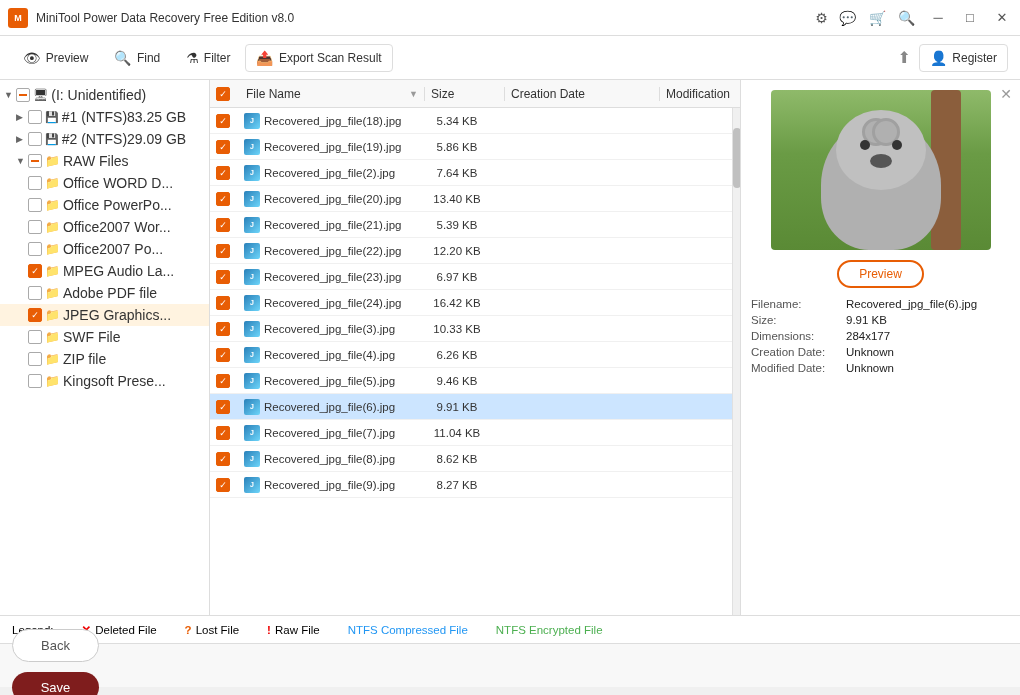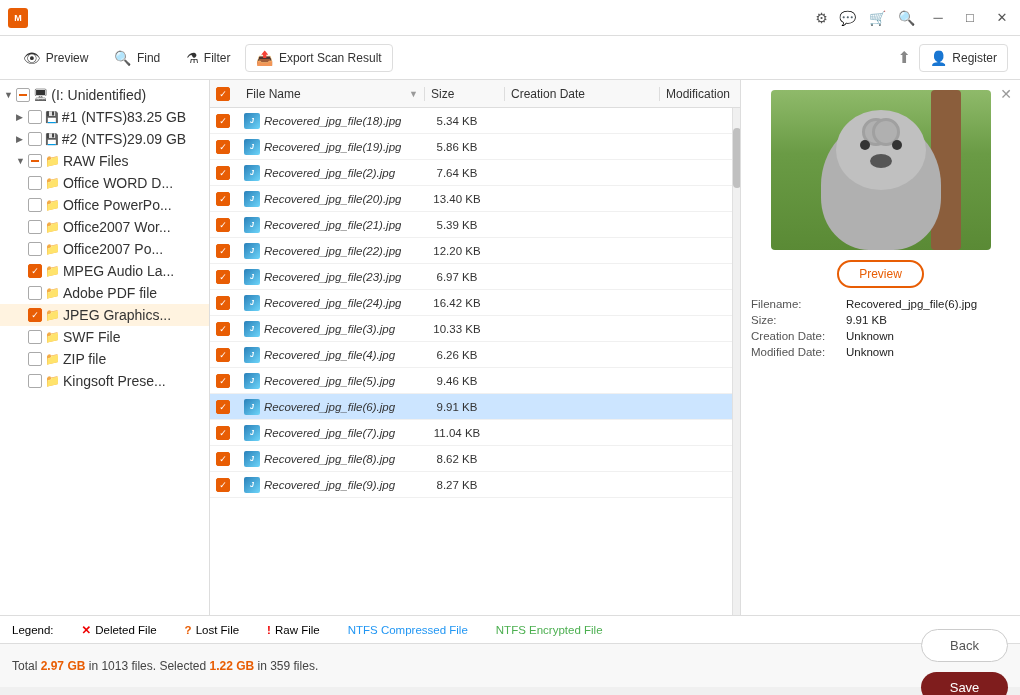--- a/index.html
+++ b/index.html
@@ -129,21 +129,21 @@
     .file-list-body { overflow-y: auto; flex: 1; }
     .file-row {
       display: flex;
       align-items: center;
       height: 26px;
       border-bottom: 1px solid #f0f0f0;
       cursor: pointer;
     }
     .file-row.selected { background: #cce5ff; }
     .file-row .col-cb { width: 30px; padding-left: 6px; display: flex; align-items: center; }
-    .file-row .col-name { flex: 1; padding: 0 4px; font-size: 11.5px; color: #333; display: flex; align-items: center; gap: 4px; overflow: hidden; font-style: italic; }
+    .file-row .col-name { flex: 1; padding: 0 4px; font-size: 11.5px; color: #333; display: flex; align-items: center; gap: 4px; overflow: hidden; }
     .file-row .col-size { width: 80px; padding: 0 6px; font-size: 11.5px; color: #333; text-align: center; }
     .file-row .col-date { width: 155px; padding: 0 6px; font-size: 11.5px; color: #333; }
     .file-row .col-mod { width: 80px; padding: 0 6px; font-size: 11.5px; color: #333; }
     .file-icon { width: 16px; height: 16px; flex-shrink: 0; }
     .jpg-icon { background: linear-gradient(135deg, #2980b9, #6dd5fa); border-radius: 2px; display: flex; align-items: center; justify-content: center; }
     .jpg-icon-inner { font-size: 7px; color: white; font-weight: bold; }
     .filename-text { white-space: nowrap; overflow: hidden; text-overflow: ellipsis; }
 
     
     .preview-panel {
@@ -338,20 +338,21 @@
     }
   </style>
 </head>
 <body>
 
 <div class="titlebar">
   <div class="titlebar-left">
     <div class="titlebar-logo">
       <span style="font-size:9px">M</span>
     </div>
+    <span class="titlebar-title">MiniTool Power Data Recovery Free Edition v8.0</span>
   </div>
   <div class="titlebar-controls">
     <span class="titlebar-icon">⚙</span>
     <span class="titlebar-icon">💬</span>
     <span class="titlebar-icon">🛒</span>
     <span class="titlebar-icon">🔍</span>
     <div class="win-btn">─</div>
     <div class="win-btn">□</div>
     <div class="win-btn close">✕</div>
   </div>
@@ -790,20 +791,24 @@
     <div class="preview-info">
       <div class="info-row">
         <span class="info-label">Filename:</span>
         <span class="info-value">Recovered_jpg_file(6).jpg</span>
       </div>
       <div class="info-row">
         <span class="info-label">Size:</span>
         <span class="info-value">9.91 KB</span>
       </div>
       <div class="info-row">
+        <span class="info-label">Dimensions:</span>
+        <span class="info-value">284x177</span>
+      </div>
+      <div class="info-row">
         <span class="info-label">Creation Date:</span>
         <span class="info-value">Unknown</span>
       </div>
       <div class="info-row">
         <span class="info-label">Modified Date:</span>
         <span class="info-value">Unknown</span>
       </div>
     </div>
   </div>
 
@@ -825,20 +830,17 @@
   </div>
   <div class="legend-item">
     <span class="legend-ntfs1">NTFS Compressed File</span>
   </div>
   <div class="legend-item">
     <span class="legend-ntfs2">NTFS Encrypted File</span>
   </div>
 </div>
 
 <div class="status-bar">
-  <div class="status-text">
-    <span>Total </span><strong>2.97 GB</strong><span> in 1013 files.  Selected </span><strong>1.22 GB</strong><span> in 359 files.</span>
-  </div>
   <div class="status-btns">
     <button class="btn-back">Back</button>
     <button class="btn-save">Save</button>
   </div>
 </div>
 
 </body></html>

